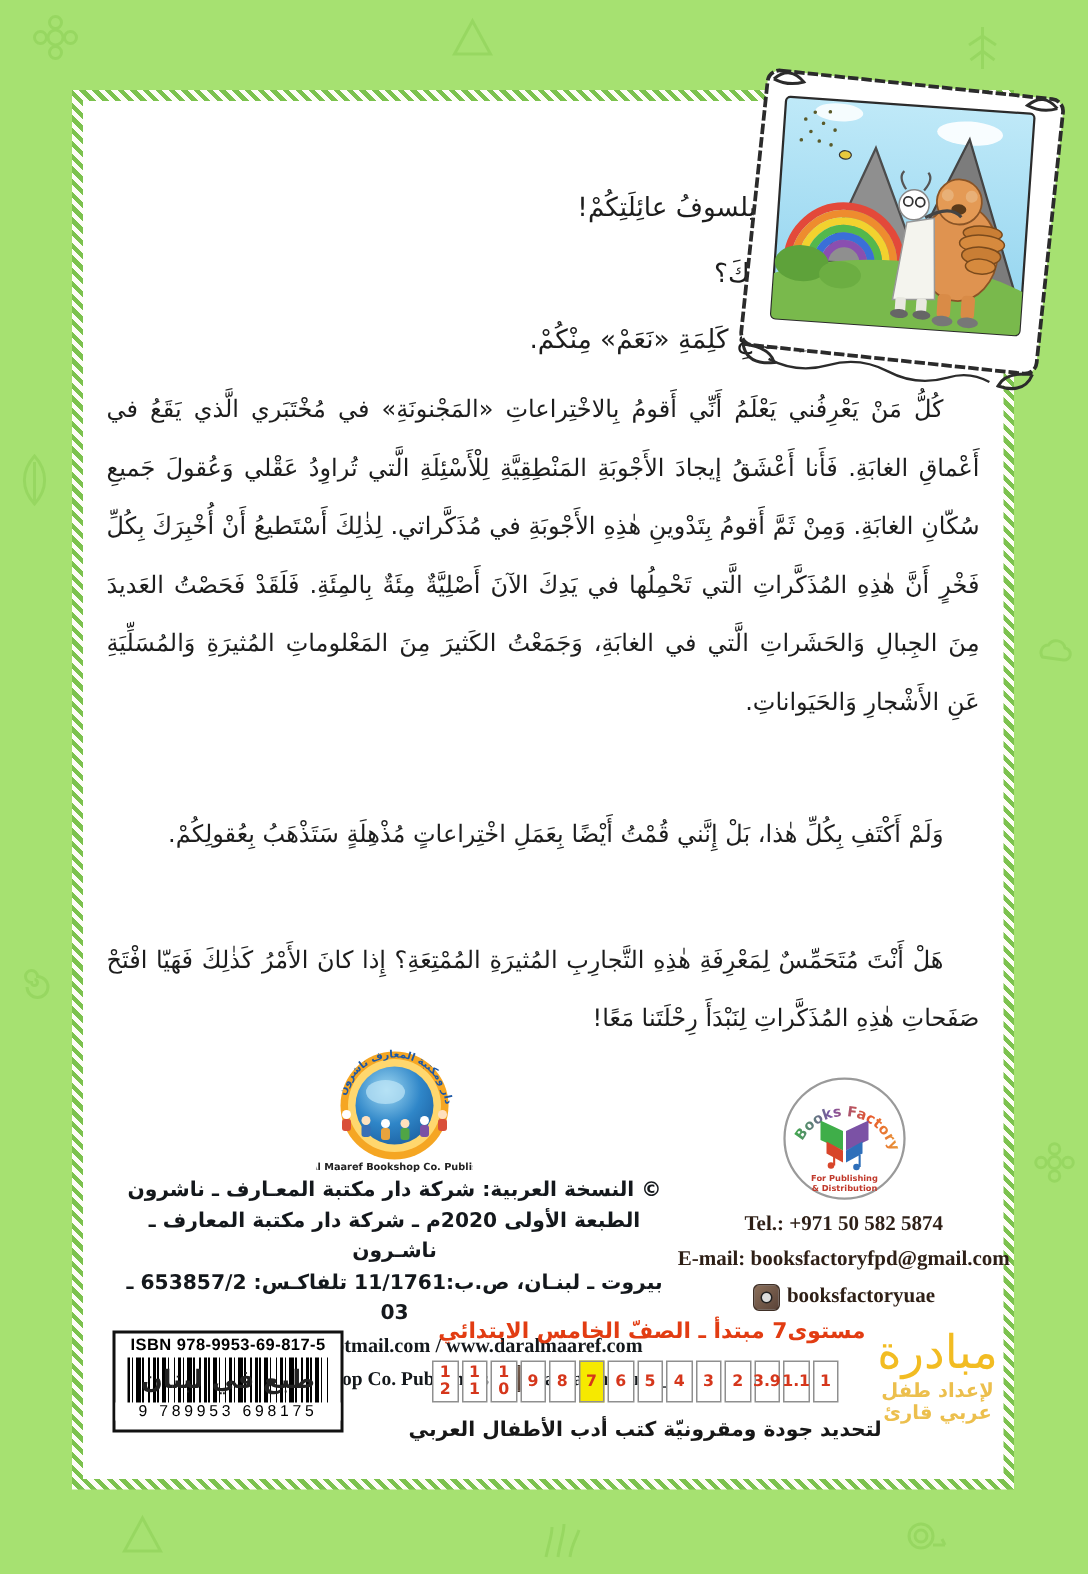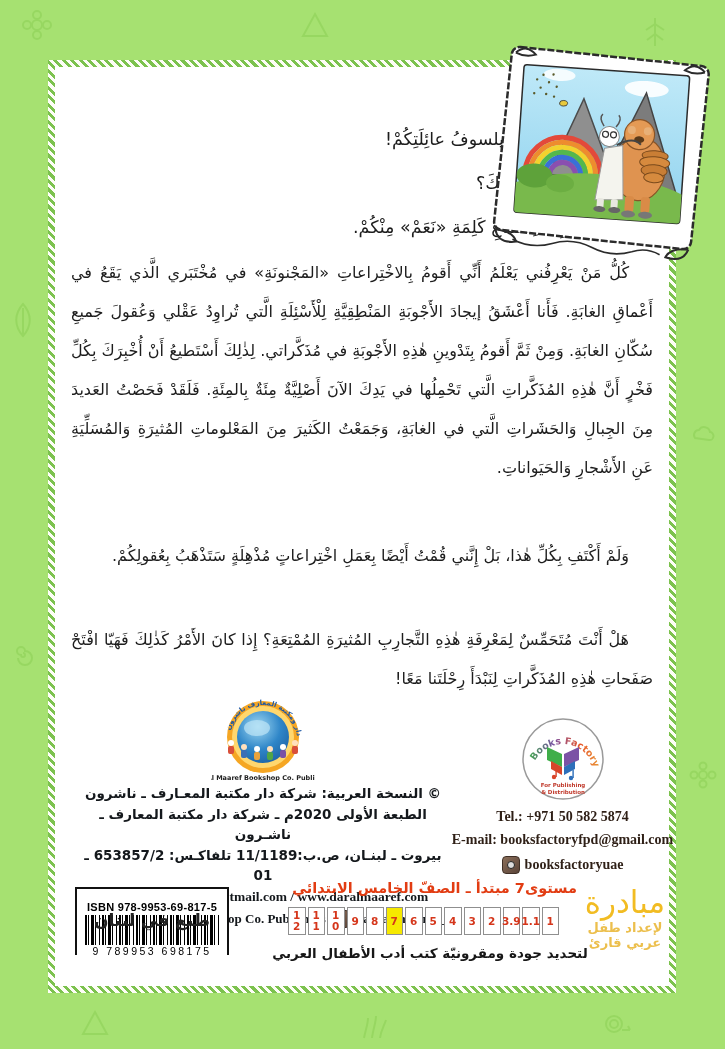--- a/index.html
+++ b/index.html
@@ -47,21 +47,21 @@
     background:linear-gradient(135deg,#8b6f5a,#5a4338);border:1px solid #3f2f26;}
   .ig-ic:after{content:"";position:absolute;left:4px;top:4px;width:6px;height:6px;border-radius:50%;
     background:#ddd;border:1px solid #222;}
   .pub-right{position:absolute;left:395px;top:650px;width:225px;text-align:center;}
   .pub-right .line{font-family:"Liberation Serif","DejaVu Serif",serif;font-weight:700;
     font-size:14px;color:#2e1f16;line-height:23px;}
   .pub-right .ig-row{display:flex;justify-content:center;align-items:center;gap:5px;margin-top:2px;}
 
   
   .barcode-box{position:absolute;left:20px;top:820px;width:154px;height:68px;background:#fff;
-    border:2px solid #111;box-sizing:border-box;text-align:center;padding-top:12px;}
+    border:2px solid #111;box-sizing:border-box;text-align:center;padding-top:2px;}
   .isbn-label{font-family:"Liberation Sans","DejaVu Sans",sans-serif;font-weight:700;
     font-size:11px;color:#000;letter-spacing:.3px;}
   .bars{margin:2px 8px 0 8px;height:33px;
     background:repeating-linear-gradient(90deg,#000 0 2px,#fff 2px 3px,#000 3px 4px,#fff 4px 6px,
       #000 6px 9px,#fff 9px 10px,#000 10px 11px,#fff 11px 14px,#000 14px 15px,#fff 15px 17px);}
   .isbn-digits{font-family:"Liberation Sans","DejaVu Sans",sans-serif;font-size:10.5px;
     letter-spacing:2.5px;color:#000;margin-top:-3px;background:#fff;}
   .printed-in{position:absolute;left:20px;top:843px;width:154px;text-align:center;direction:rtl;
     font-size:17px;font-weight:700;color:#222;}
 
@@ -195,21 +195,21 @@
             </g>
           <g transform="translate(84,48)">
               <circle r="3" fill="#ffe0bd"></circle>
               <rect x="-3" y="3" width="6" height="8" rx="2" fill="#d94f3a"></rect>
             </g>
         </g>
         <text x="52" y="85" text-anchor="middle" font-size="6.5" font-weight="bold" fill="#222">Dar Al Maaref Bookshop Co. Publishers</text>
       </svg>
       <div class="ar-line">© النسخة العربية: شركة دار مكتبة المعـارف ـ ناشرون</div>
       <div class="ar-line">الطبعة الأولى 2020م ـ شركة دار مكتبة المعارف ـ ناشـرون</div>
-      <div class="ar-line">بيروت ـ لبنـان، ص.ب:11/1189 تلفاكـس: 653857/2 ـ 01</div>
+      <div class="ar-line">بيروت ـ لبنـان، ص.ب:11/1761 تلفاكـس: 653857/2 ـ 03</div>
       <div class="lat-line">E-mail: al_maaref@hotmail.com / www.daralmaaref.com</div>
       <div class="social-row">
         <span class="fb-ic">f</span>
         <span>Dar Al Maaref Bookshop Co. Publishers</span>
         <span class="ig-ic"></span>
         <span>dar_al_maaref_</span>
       </div>
     </div>
 
     <div class="pub-right">

